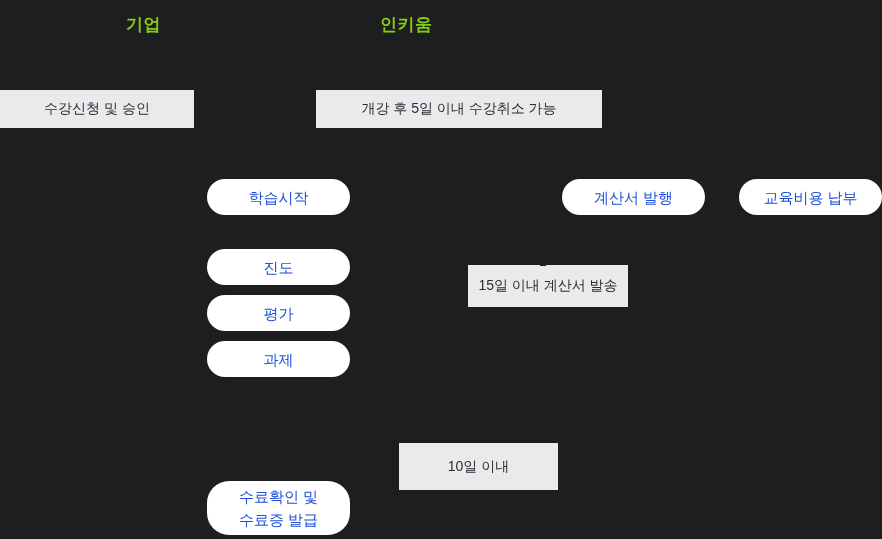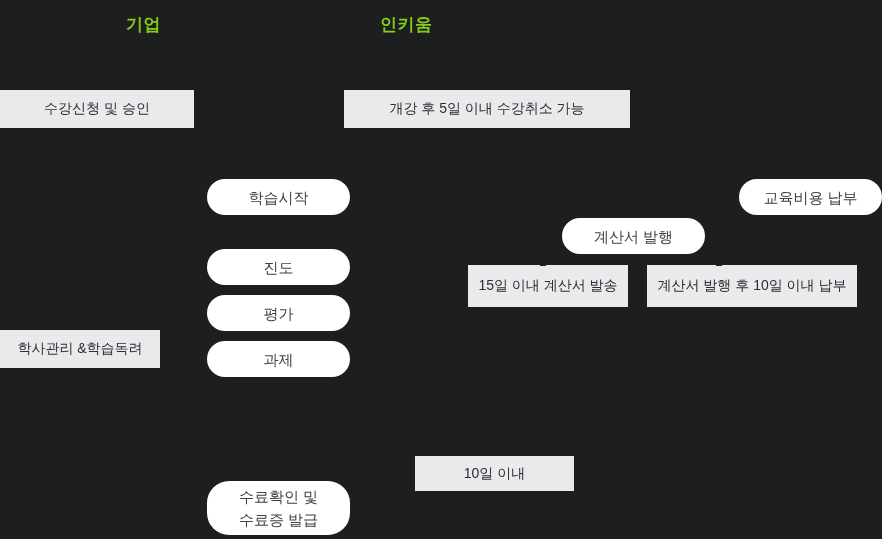--- a/index.html
+++ b/index.html
@@ -31,44 +31,44 @@
     background: #e8eaec;
     color: #2b2d30;
     font-size: 14px;
     display: flex;
     align-items: center;
     justify-content: center;
     text-align: center;
     white-space: nowrap;
   }
   .gbox-enrollment { left: 0px;   top: 90px;  width: 194px; height: 38px; }
-  .gbox-cancel     { left: 344px; top: 90px;  width: 286px; height: 38px; }
+  .gbox-cancel     { left: 316px; top: 90px;  width: 286px; height: 38px; }
   .gbox-invoice15  { left: 468px; top: 265px; width: 160px; height: 42px; }
   .gbox-pay10      { left: 647px; top: 265px; width: 210px; height: 42px; }
   .gbox-academic   { left: 0px;   top: 330px; width: 160px; height: 38px; }
-  .gbox-within10   { left: 399px; top: 456px; width: 159px; height: 35px; margin-left: 16px; }
+  .gbox-within10   { left: 399px; top: 443px; width: 159px; height: 47px; }
 
   .pill {
     position: absolute;
     background: #ffffff;
-    color: #404040;
+    color: #1d4ed8;
     font-size: 15px;
     border-radius: 18px;
     width: 143px;
     height: 36px;
     display: flex;
     align-items: center;
     justify-content: center;
     text-align: center;
     white-space: pre-line;
     line-height: 23px;
   }
   .pill-start      { left: 207px; top: 179px; }
   .pill-finalcheck { left: 385px; top: 179px; width: 142px; }
-  .pill-invoice    { left: 562px; top: 179px; margin-top: 39px; }
+  .pill-invoice    { left: 562px; top: 179px; }
   .pill-payment    { left: 739px; top: 179px; }
   .pill-progress   { left: 207px; top: 249px; }
   .pill-eval       { left: 207px; top: 295px; }
   .pill-task       { left: 207px; top: 341px; }
   .pill-end        { left: 207px; top: 410px; }
   .pill-cert       { left: 207px; top: 481px; height: 54px; border-radius: 22px; }
 
   .notch {
     position: absolute;
     background: #1d1e20;
@@ -82,22 +82,20 @@
 <body>
 
 <div class="stage">
 
   <div class="hdr hdr-company">기업</div>
   <div class="hdr hdr-provider">인키움</div>
 
   <div class="gbox gbox-enrollment">수강신청 및 승인</div>
   <div class="gbox gbox-cancel">개강 후 5일 이내 수강취소 가능</div>
   <div class="gbox gbox-invoice15">15일 이내 계산서 발송</div>
-  <div class="gbox gbox-pay10">계산서 발행 후 10일 이내 납부</div>
-  <div class="gbox gbox-academic">학사관리 &amp;학습독려</div>
   <div class="gbox gbox-within10">10일 이내</div>
 
   <div class="pill pill-start">학습시작</div>
   <div class="pill pill-invoice">계산서 발행</div>
   <div class="pill pill-payment">교육비용 납부</div>
   <div class="pill pill-progress">진도</div>
   <div class="pill pill-eval">평가</div>
   <div class="pill pill-task">과제</div>
   <div class="pill pill-cert">수료확인 및
 수료증 발급</div>

